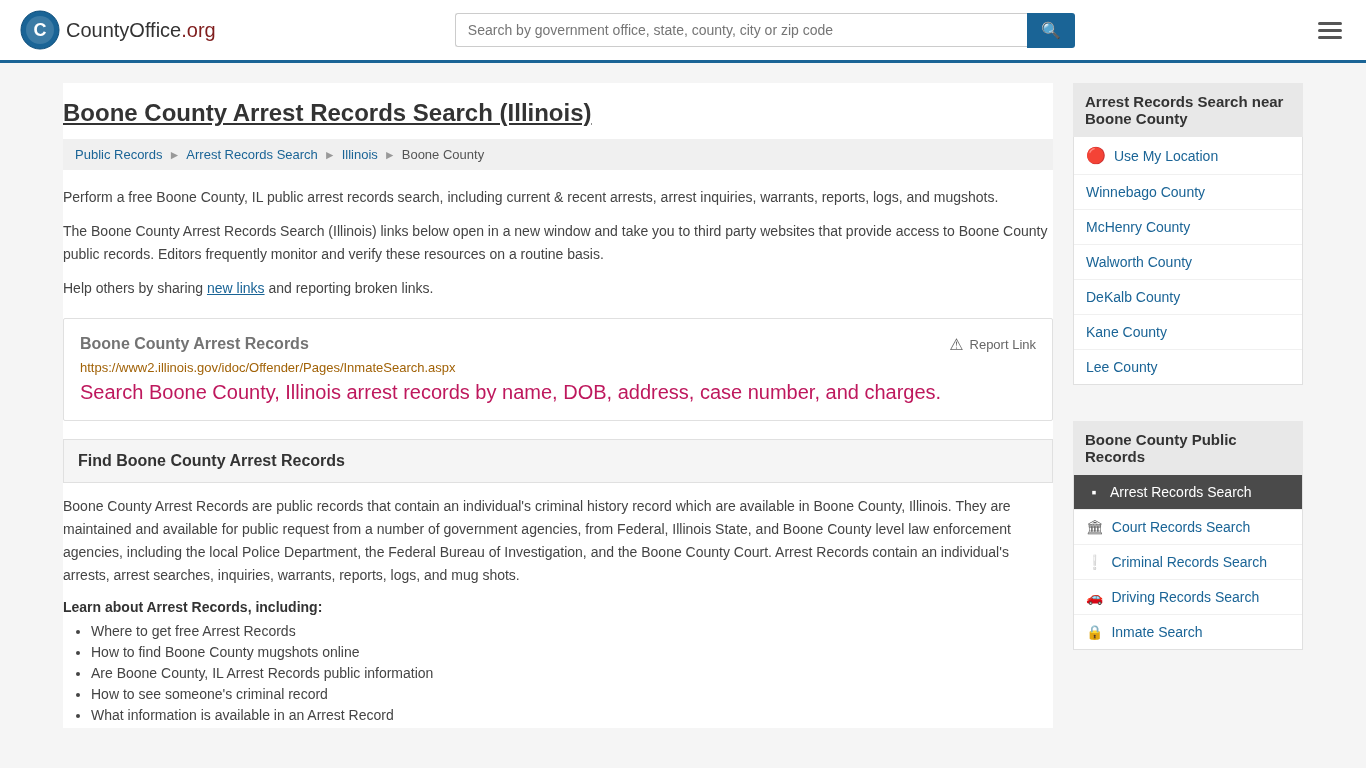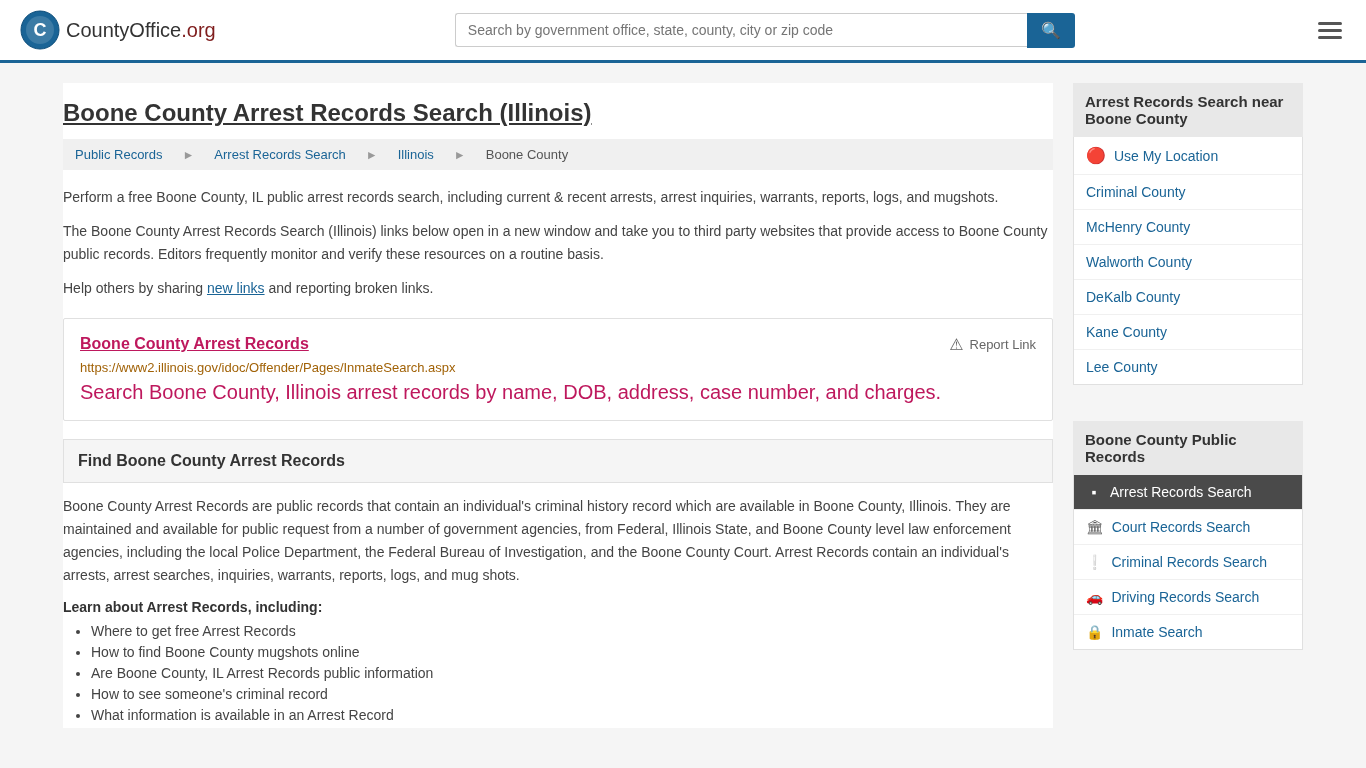--- a/index.html
+++ b/index.html
@@ -99,21 +99,21 @@
     }
 
     
     .breadcrumb {
       background: #f0f0f0;
       padding: 8px 12px;
       font-size: 13px;
       color: #555;
       display: flex;
       align-items: center;
-      gap: 20px;
+      gap: 6px;
       flex-wrap: wrap;
       margin-bottom: 16px;
     }
     .breadcrumb a {
       color: #1a6496;
       text-decoration: none;
     }
     .breadcrumb .sep { color: #999; font-size: 12px; }
 
     
@@ -135,22 +135,21 @@
     }
     .record-card-header {
       display: flex;
       justify-content: space-between;
       align-items: flex-start;
       margin-bottom: 6px;
     }
     .record-title {
       font-size: 16px;
       font-weight: bold;
-      color: #be185d;
-      text-decoration: underline;
+      color: #737373;
       cursor: pointer;
     }
     .report-link-btn {
       display: flex;
       align-items: center;
       gap: 6px;
       color: #666;
       font-size: 13px;
       cursor: pointer;
       background: none;
@@ -374,21 +373,21 @@
   <aside class="sidebar">
 
     <div class="sidebar-section">
       <div class="sidebar-heading">Arrest Records Search near Boone County</div>
       <div class="sidebar-links">
         <div class="sidebar-link-item">
           <span class="dot-icon">🔴</span>
           <a href="#">Use My Location</a>
         </div>
         <div class="sidebar-link-item">
-          <a href="#">Criminal County</a>
+          <a href="#">Winnebago County</a>
         </div>
         <div class="sidebar-link-item">
           <a href="#">McHenry County</a>
         </div>
         <div class="sidebar-link-item">
           <a href="#">Walworth County</a>
         </div>
         <div class="sidebar-link-item">
           <a href="#">DeKalb County</a>
         </div>

